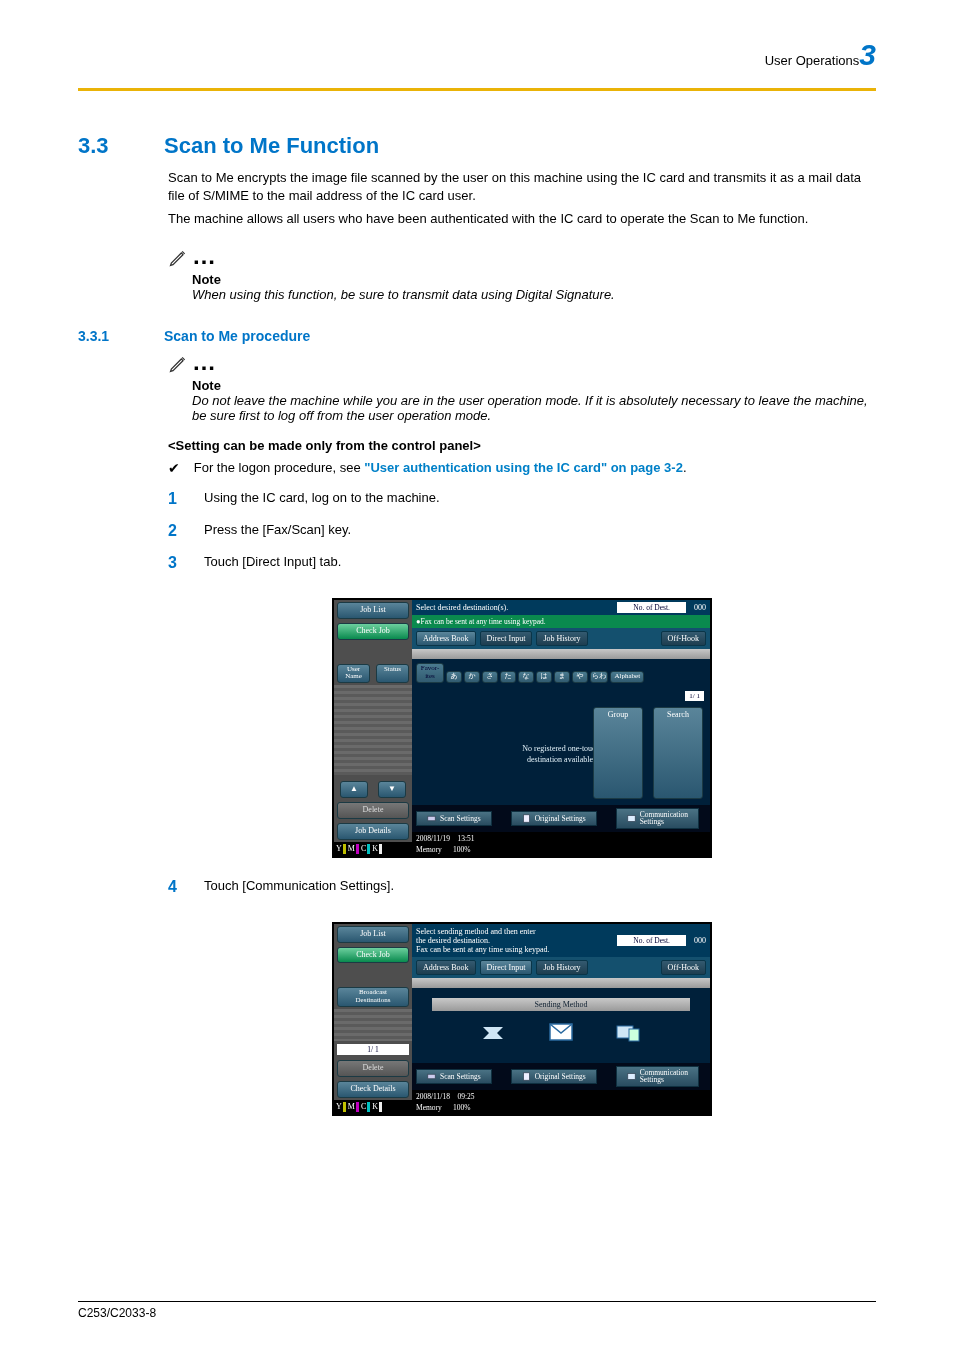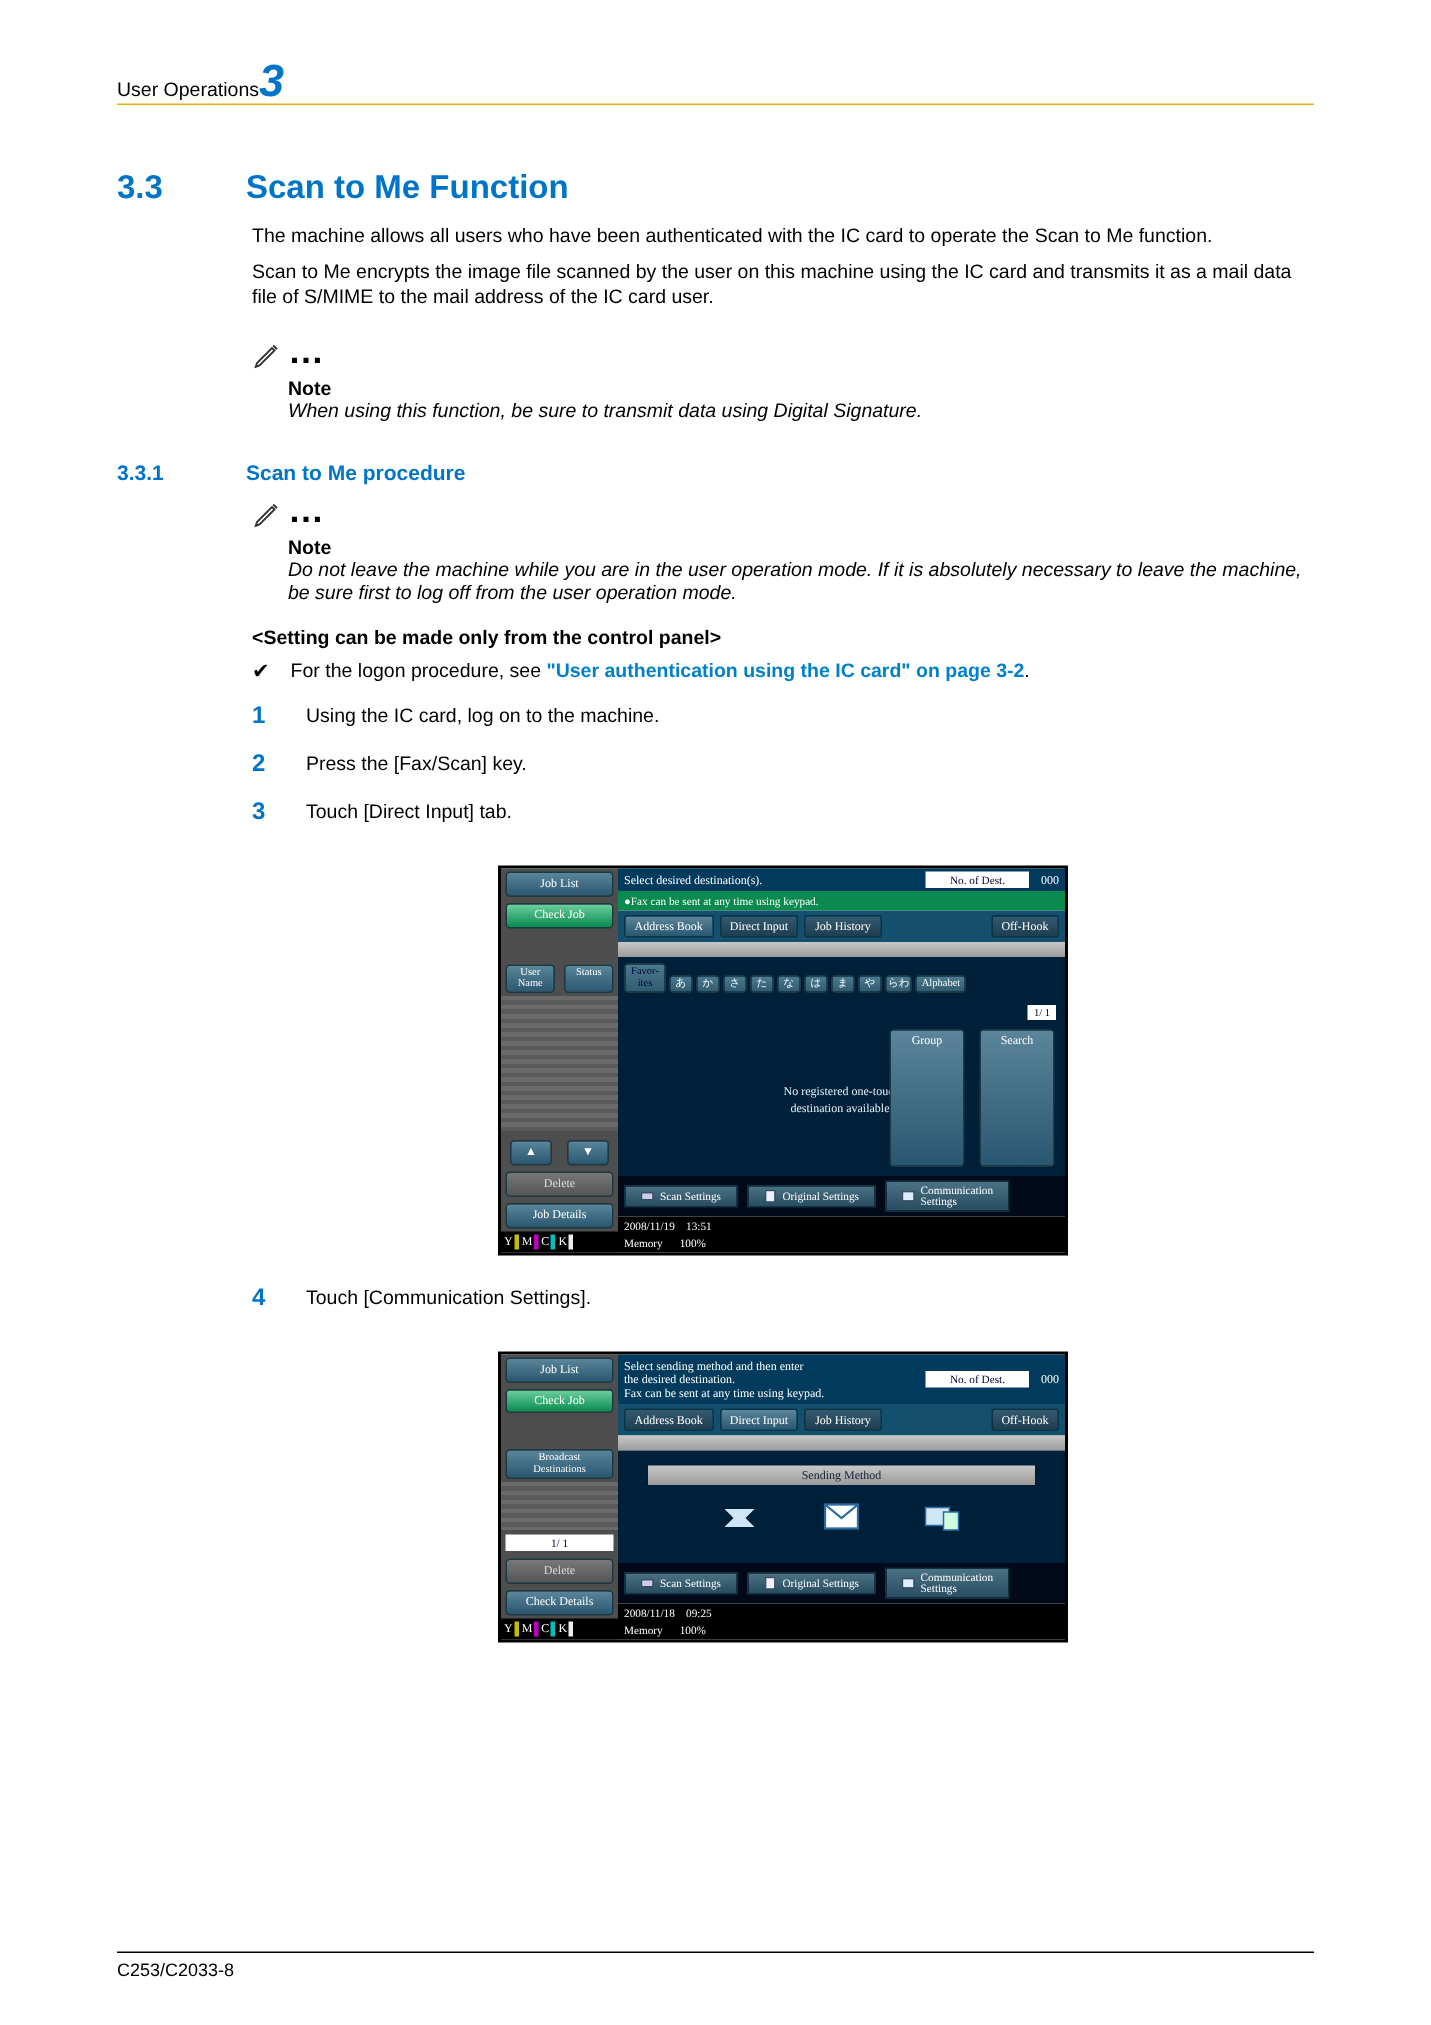--- a/index.html
+++ b/index.html
@@ -22,24 +22,24 @@
   }
   .page {
     width: 954px;
     min-height: 1350px;
     padding: 38px 78px 30px 78px;
     position: relative;
   }
   
   .page-header {
     display: flex;
-    justify-content: flex-start;
+    justify-content: flex-end;
     align-items: baseline;
-    border-bottom: 1px solid #eab308;
-    padding-bottom: 2px;
+    border-bottom: 3px solid #eab308;
+    padding-bottom: 20px;
     overflow: visible;
   }
   .header-title { font-size: 13px; }
   .chapter-num {
     font-size: 30px;
     font-weight: bold;
     font-style: italic;
     color: var(--blue);
     margin-bottom: -6px;
   }
@@ -129,21 +129,21 @@
   .kana-row .pbtn.tiny { margin:0; min-width:16px; background:linear-gradient(#4a7a8f,#315b70);}
   .pagebadge { background:#fff; color:#003; font-size:7px; padding:1px 4px; margin-left:auto; }
   .canvas {
     background:#00203a;
     position:relative;
     min-height:100px;
     display:flex; align-items:center; justify-content:center;
   }
   .canvas-msg { color:#e0f0f8; font-size:8px; text-align:center; line-height:1.3;}
   .sidebtns { position:absolute; right:4px; top:0; bottom:0; display:flex; flex-direction:row; justify-content:flex-end; gap:4px; padding-bottom:4px;}
-  .botrow { display:flex; background:#020a1a; padding:3px 4px; gap:6px; align-items:center;}
+  .botrow { display:flex; background:#020a1a; padding:3px 4px; gap:19px; align-items:center;}
   .botbtn {
     background:linear-gradient(#4a7284,#294c60);
     border:1px solid #0f3040;
     padding: 2px 10px;
     font-size:7.5px;
     display:flex; align-items:center; gap:4px;
   }
   .sq { width:9px; height:9px; display:inline-block;}
   .blackbar { background:#000; color:#fff; display:flex; justify-content:space-between; padding:2px 4px; font-size:7.5px; align-items:center;}
   .ymck { display:flex; gap:2px; align-items:center; font-size:8px;}
@@ -180,22 +180,22 @@
   <div class="page-header">
     <span class="header-title">User Operations</span>
     <span class="chapter-num">3</span>
   </div>
 
   <h2 class="section-title">
     <span class="num">3.3</span><span>Scan to Me Function</span>
   </h2>
 
   <div class="body-indent">
+    <p>Scan to Me encrypts the image file scanned by the user on this machine using the IC card and transmits it as a mail data file of S/MIME to the mail address of the IC card user.</p>
     <p>The machine allows all users who have been authenticated with the IC card to operate the Scan to Me function.</p>
-    <p>Scan to Me encrypts the image file scanned by the user on this machine using the IC card and transmits it as a mail data file of S/MIME to the mail address of the IC card user.</p>
 
     <div class="note-block">
       <div class="note-icon-row">
         <span class="note-icon">
           <svg viewBox="0 0 24 24">
               <path d="M3 21l3-1 12-12-2-2L4 18l-1 3zM17 4l3 3" stroke="#333" stroke-width="1.5" fill="none"></path>
             </svg>
         </span>
         <span class="dots">…</span>
       </div>

